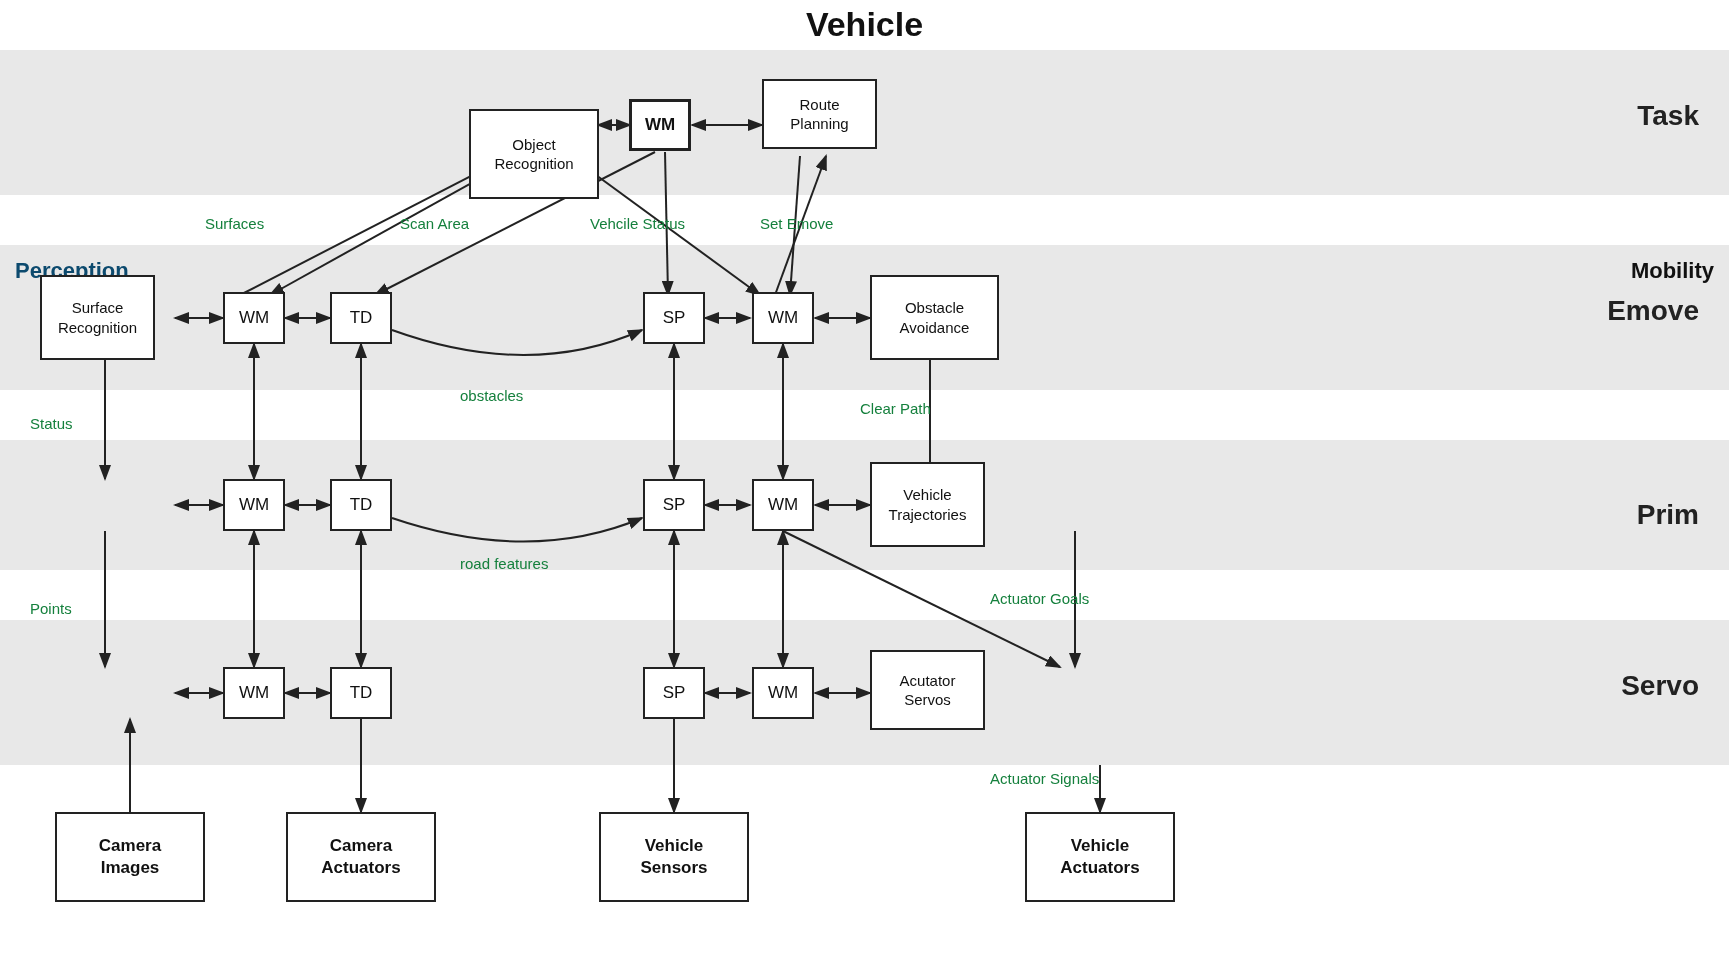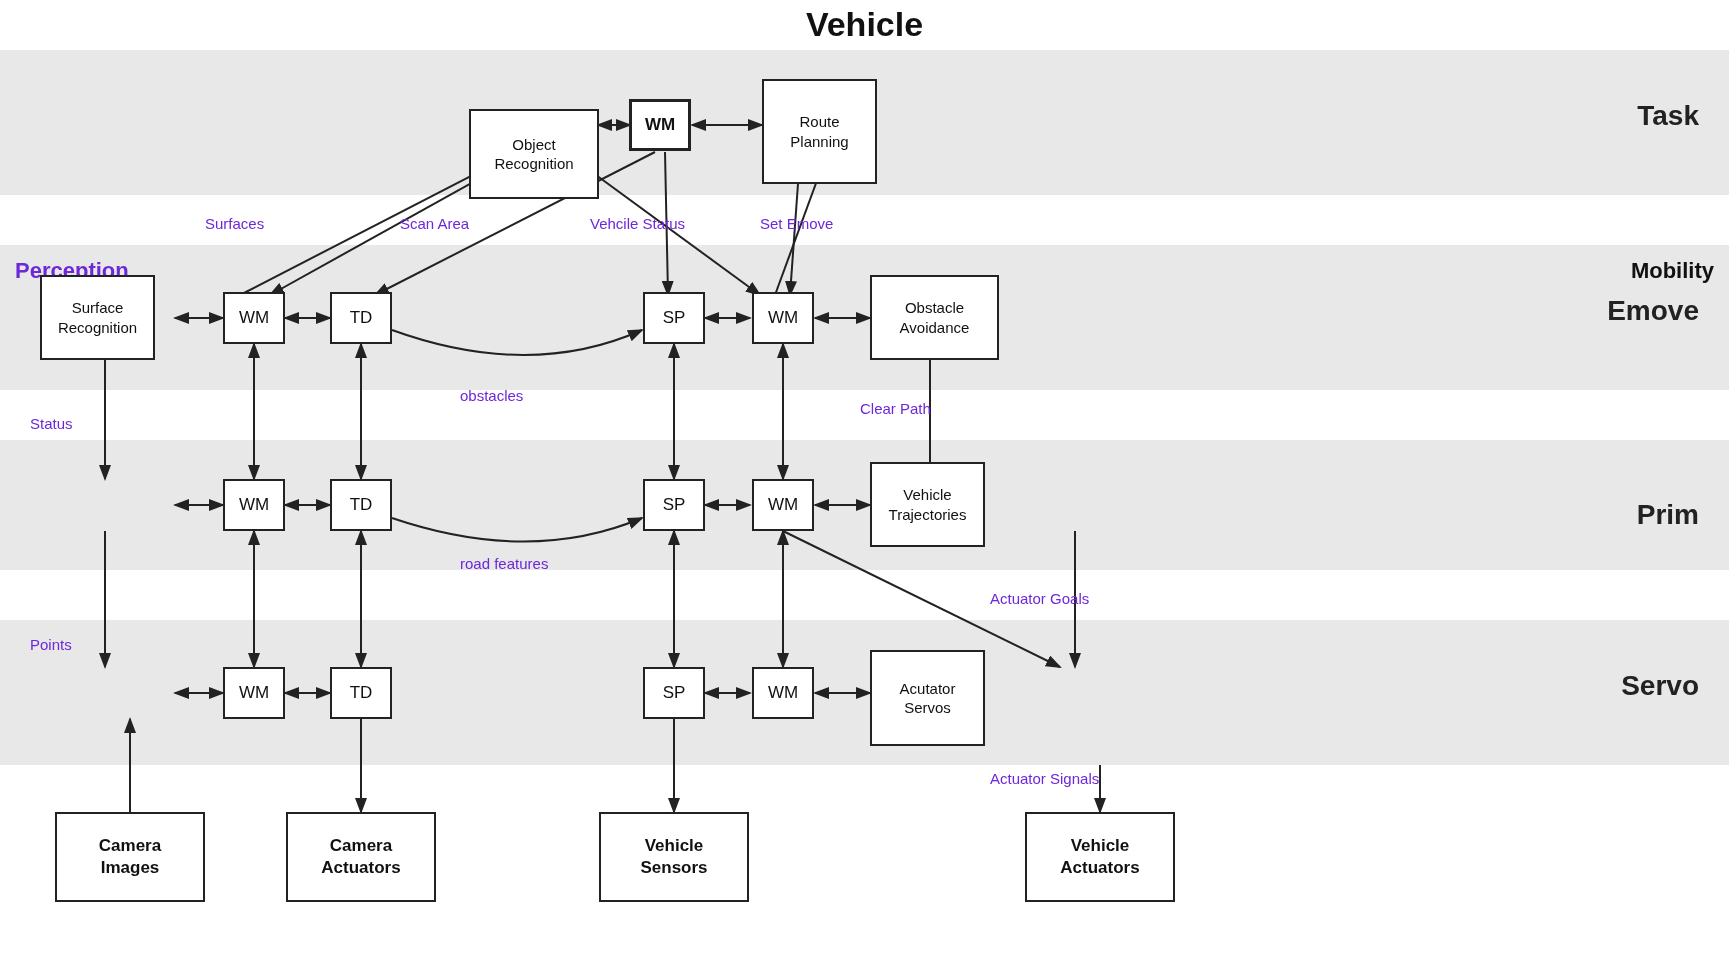--- a/index.html
+++ b/index.html
@@ -67,21 +67,21 @@
       font-weight: bold;
       color: #111;
     }
 
     
     .section-label-left {
       position: absolute;
       left: 15px;
       font-size: 22px;
       font-weight: bold;
-      color: #6d28d9;
+      color: #0c4a6e;
     }
     .perception-label { top: 258px; }
     .mobility-label { right: 15px; left: auto; top: 258px; font-size: 22px; font-weight: bold; color: #111; position: absolute; }
 
     
     .box {
       position: absolute;
       border: 2px solid #222;
       background: #fff;
       display: flex;
@@ -110,21 +110,21 @@
     }
     .box-bold {
       font-weight: bold;
       border-width: 3px;
     }
 
     
     .float-label {
       position: absolute;
       font-size: 15px;
-      color: #6d28d9;
+      color: #15803d;
       white-space: nowrap;
     }
 
     svg.arrows {
       position: absolute;
       top: 0; left: 0;
       width: 1729px;
       height: 976px;
       pointer-events: none;
     }
@@ -257,21 +257,21 @@
   </svg>
 
   <div class="box box-md" style="left:469px; top:82px; width:130px; height:90px;margin-top:27px;">
     <span>Object<br>Recognition</span>
   </div>
 
   <div class="box box-sm box-bold" style="left:629px; top:99px; width:62px; height:52px;">
     <span>WM</span>
   </div>
 
-  <div class="box box-md" style="left:762px; top:79px; width:115px; height:105px;">
+  <div class="box box-md" style="left:762px; top:79px; width:115px; height:70px;">
     <span>Route<br>Planning</span>
   </div>
 
   <div class="box box-md" style="left:40px; top:275px; width:115px; height:85px;">
     <span>Surface<br>Recognition</span>
   </div>
 
   <div class="box box-sm" style="left:223px; top:292px; width:62px; height:52px;">
     <span>WM</span>
   </div>
@@ -323,21 +323,21 @@
   </div>
 
   <div class="box box-sm" style="left:643px; top:667px; width:62px; height:52px;">
     <span>SP</span>
   </div>
 
   <div class="box box-sm" style="left:752px; top:667px; width:62px; height:52px;">
     <span>WM</span>
   </div>
 
-  <div class="box box-md" style="left:870px; top:650px; width:115px; height:96px;">
+  <div class="box box-md" style="left:870px; top:650px; width:115px; height:80px;">
     <span>Acutator<br>Servos</span>
   </div>
 
   <div class="box box-lg" style="left:55px; top:812px; width:150px; height:90px; font-size:17px; font-weight:bold;">
     <span>Camera<br>Images</span>
   </div>
 
   <div class="box box-lg" style="left:286px; top:812px; width:150px; height:90px; font-size:17px; font-weight:bold;">
     <span>Camera<br>Actuators</span>
   </div>
@@ -350,18 +350,18 @@
     <span>Vehicle<br>Actuators</span>
   </div>
 
   <div class="float-label" style="left:205px; top:215px;">Surfaces</div>
   <div class="float-label" style="left:400px; top:215px;">Scan Area</div>
   <div class="float-label" style="left:590px; top:215px;">Vehcile Status</div>
   <div class="float-label" style="left:760px; top:215px;">Set Emove</div>
   <div class="float-label" style="left:30px; top:415px;">Status</div>
   <div class="float-label" style="left:460px; top:387px;">obstacles</div>
   <div class="float-label" style="left:860px; top:400px;">Clear Path</div>
-  <div class="float-label" style="left:30px; top:600px;margin-top:36px;">Points</div>
+  <div class="float-label" style="left:30px; top:600px;">Points</div>
   <div class="float-label" style="left:460px; top:555px;">road features</div>
   <div class="float-label" style="left:990px; top:590px;">Actuator Goals</div>
   <div class="float-label" style="left:990px; top:770px;">Actuator Signals</div>
 
 </div>
 
 </body></html>

